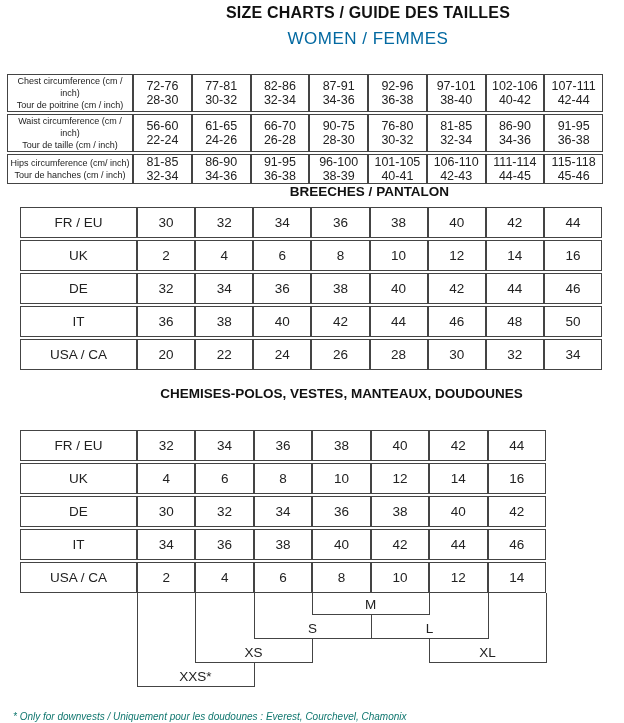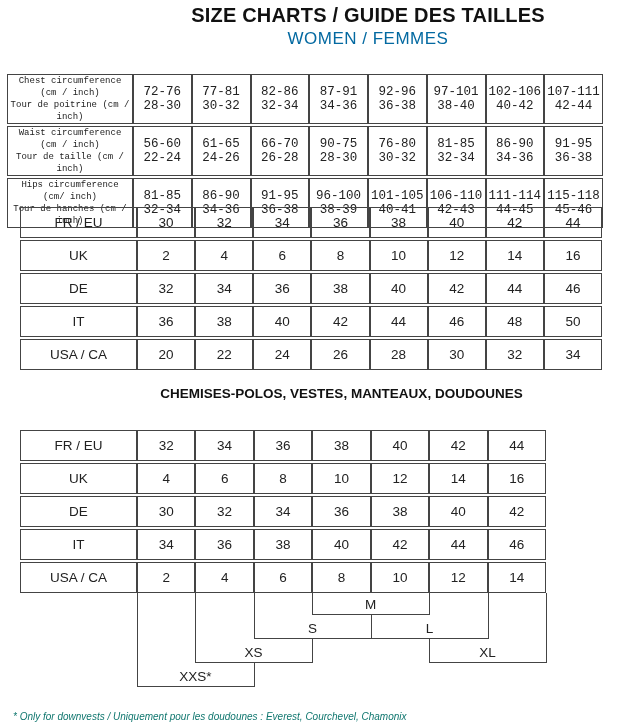--- a/index.html
+++ b/index.html
@@ -2,33 +2,33 @@
 <html><head>
 <meta charset="utf-8">
 <style>
   html,body{margin:0;padding:0;background:#ffffff;}
   .page{
     position:relative;width:624px;height:723px;background:#ffffff;
     font-family:"Liberation Sans","DejaVu Sans",sans-serif;color:#222;overflow:hidden;
   }
   .title{
     position:absolute;left:133px;top:4px;width:470px;text-align:center;
-    font-size:20px;font-weight:bold;color:#111;letter-spacing:.2px;white-space:nowrap;
+    font-size:16px;font-weight:bold;color:#111;letter-spacing:.2px;white-space:nowrap;
   }
   .subtitle{
     position:absolute;left:133px;top:29px;width:470px;text-align:center;
     font-size:17px;font-weight:400;color:#0369a1;letter-spacing:.5px;white-space:nowrap;
   }
   table.sz{position:absolute;border-collapse:separate;border-spacing:0 2px;table-layout:fixed;}
   table.sz td{
     box-sizing:border-box;border:1px solid #444;text-align:center;vertical-align:middle;
     padding:0;color:#222;
   }
   
-  #measurements-table{left:7px;top:72px;width:596px;font-family:Liberation Mono, monospace;}
+  #measurements-table{left:7px;top:72px;width:596px;}
   #measurements-table td{height:30px;}
   td.mlabel{font-size:9px;line-height:12px;color:#2a2a2a;}
   td.mval{font-size:12.5px;line-height:14px;}
   
   #breeches-table{left:20px;top:205px;width:582px;}
   #breeches-table td{height:31px;font-size:13.5px;}
   #shirts-table{left:20px;top:428px;width:526px;}
   #shirts-table td{height:31px;font-size:13.5px;}
   td.rlabel{font-size:13.5px;}
   .heading{position:absolute;text-align:center;font-weight:bold;font-size:13.5px;color:#111;white-space:nowrap;}
@@ -169,20 +169,21 @@
             <div>44-45</div>
           </td>
           <td class="mval">
             <div>115-118</div>
             <div>45-46</div>
           </td>
         </tr>
       </tbody>
   </table>
 
+  <div class="heading" id="breeches-heading">BREECHES / PANTALON</div>
 
   <table class="sz" id="breeches-table">
     <colgroup>
         <col style="width:117px">
       </colgroup>
     <tbody id="breeches-body">
         <tr>
           <td class="rlabel">FR / EU</td>
           <td>30</td>
           <td>32</td>

